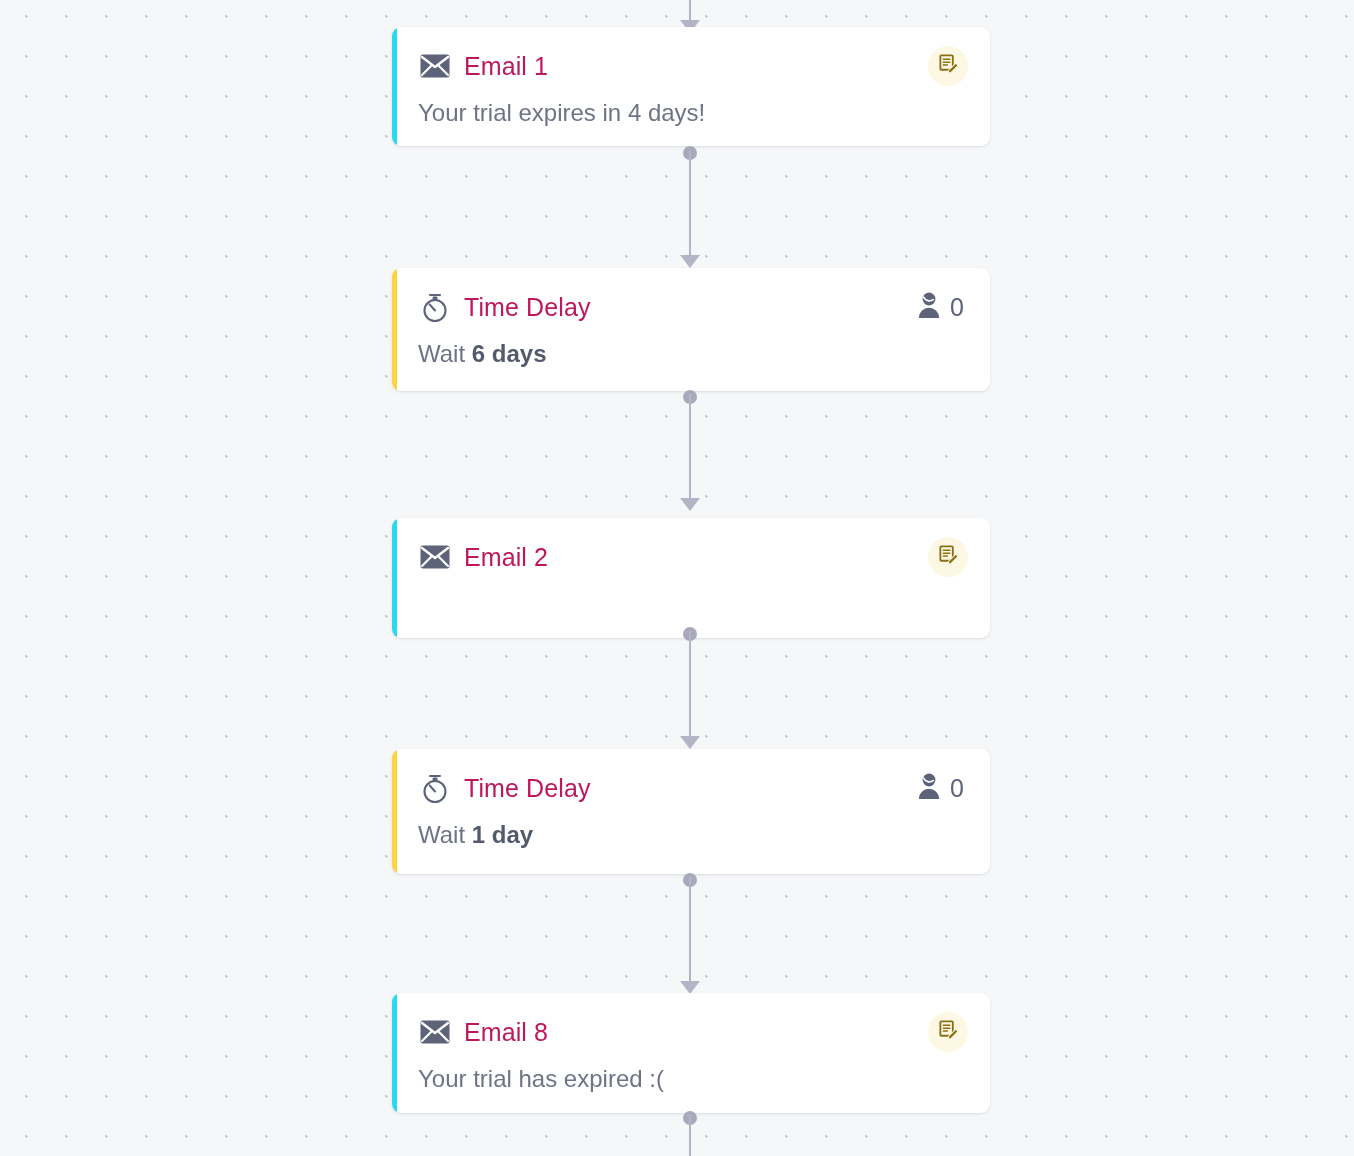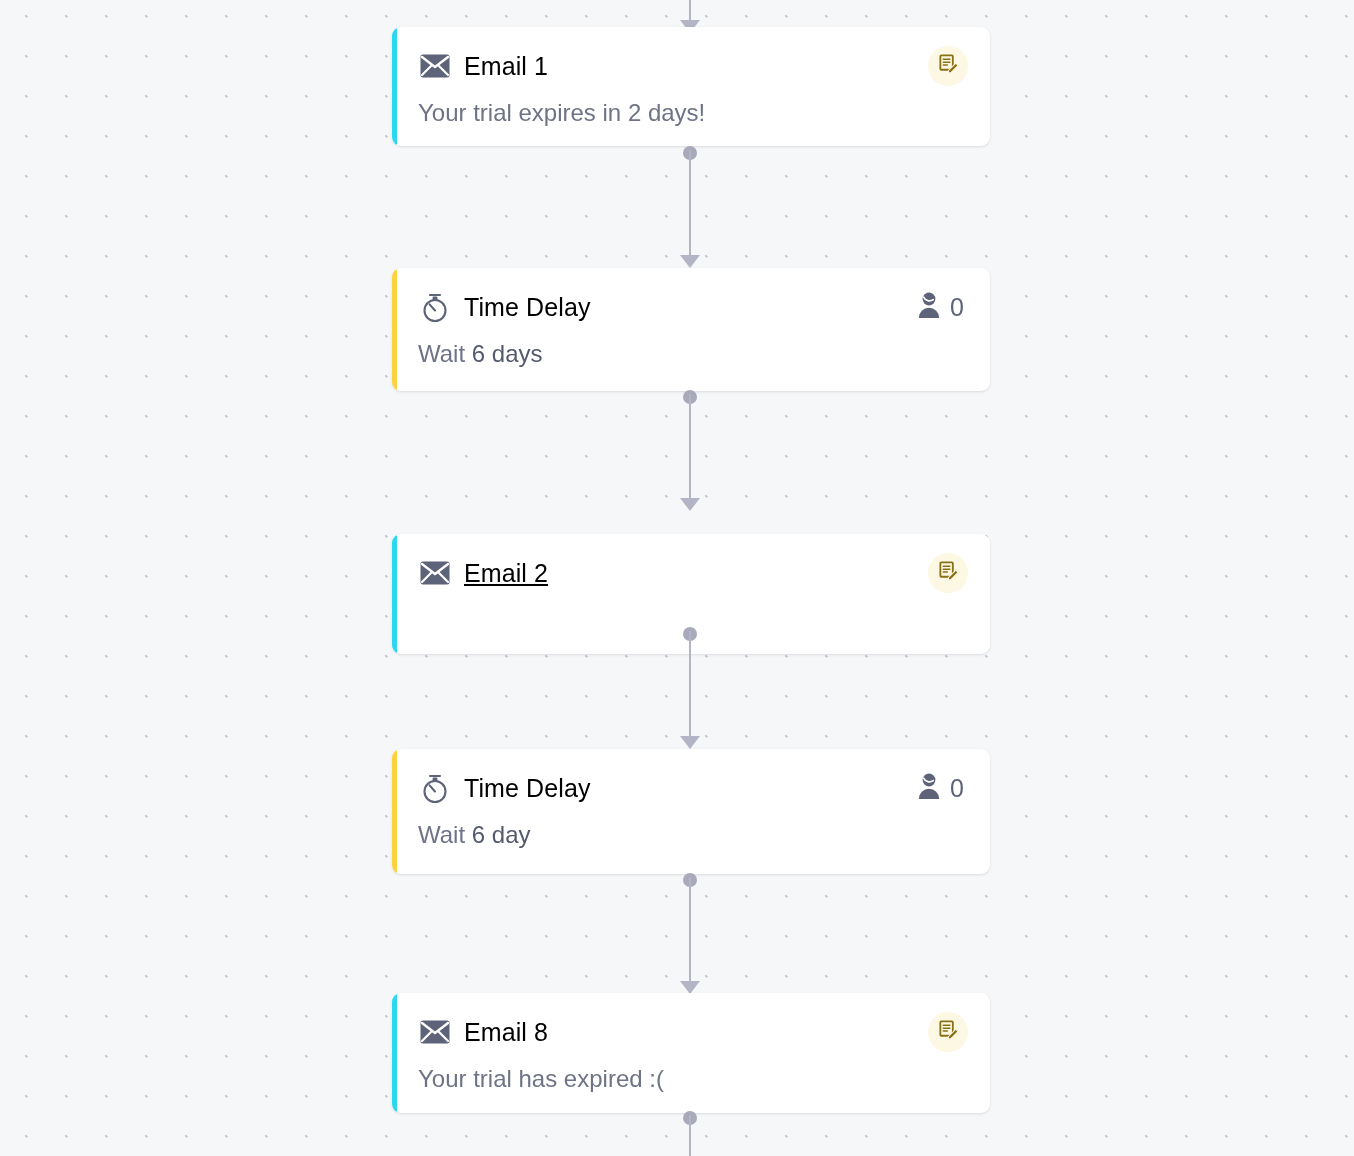--- a/index.html
+++ b/index.html
@@ -93,21 +93,21 @@
     width: 34px;
     height: 34px;
     display: flex;
     align-items: center;
     justify-content: center;
     flex: 0 0 auto;
   }
   .node-title {
     margin-left: 12px;
     font-size: 25px;
-    color: #000000;
+    color: #be185d;
     letter-spacing: .1px;
     white-space: nowrap;
   }
   .node-spacer { flex: 1 1 auto; }
 
   
   .edit-bubble {
     width: 40px;
     height: 40px;
     border-radius: 50%;
@@ -132,21 +132,21 @@
   }
 
   .node-sub {
     margin-top: 14px;
     font-size: 24px;
     color: #6e7486;
     white-space: nowrap;
   }
   .node-sub b {
     color: #545a6e;
-    font-weight: normal;
+    font-weight: bold;
   }
 </style>
 </head>
 <body>
 
 <div class="canvas">
   <div class="flow">
 
     <div class="connector" style="top:-10px; height:31px;"></div>
     <div class="conn-arrow" style="top:20px;"></div>
@@ -167,21 +167,21 @@
           <span class="edit-bubble">
             <span>
               <svg width="23" height="23" viewBox="0 0 24 24" aria-hidden="true">
                 <path d="M4.5 2.5 h11 a1 1 0 0 1 1 1 v13 a1 1 0 0 1 -1 1 h-11 a1 1 0 0 1 -1 -1 v-13 a1 1 0 0 1 1 -1 z" fill="none" stroke="#8a7014" stroke-width="1.9"></path>
                 <path d="M6.6 6.6 h6.8 M6.6 9.6 h6.8 M6.6 12.6 h4.2" stroke="#8a7014" stroke-width="1.6" stroke-linecap="round"></path>
                 <path d="M19.6 10.6 l2.4 2.4 l-7.4 7.4 l-3.2 .8 l.8 -3.2 z" fill="#8a7014" stroke="#fdf8e3" stroke-width="1.1" stroke-linejoin="round"></path>
               </svg>
             </span>
           </span>
         </div>
-        <div class="node-sub">Your trial expires in 2 days!</div>
+        <div class="node-sub">Your trial expires in 4 days!</div>
       </div>
     </div>
 
     <div class="conn-dot" style="top:146px;"></div>
     <div class="connector" style="top:150px; height:105px;"></div>
     <div class="conn-arrow" style="top:255px;"></div>
 
     <div class="node" style="top:268px; height:123px;">
       <div class="accent delay"></div>
       <div class="node-body">
@@ -208,21 +208,21 @@
           </span>
         </div>
         <div class="node-sub"><span>Wait </span><b>6 days</b></div>
       </div>
     </div>
 
     <div class="conn-dot" style="top:390px;"></div>
     <div class="connector" style="top:394px; height:104px;"></div>
     <div class="conn-arrow" style="top:498px;"></div>
 
-    <div class="node" style="top:534px; height:120px;text-decoration:underline;">
+    <div class="node" style="top:518px; height:120px;">
       <div class="accent email"></div>
       <div class="node-body">
         <div class="node-head">
           <span class="node-icon">
             <svg width="30" height="24" viewBox="0 0 30 24" aria-hidden="true">
               <rect x="0.5" y="0.5" width="29" height="23" rx="2.5" fill="#5d6378"></rect>
               <path d="M2 3 L15 13 L28 3" fill="none" stroke="#ffffff" stroke-width="2.4" stroke-linecap="round" stroke-linejoin="round"></path>
               <path d="M2 21 L11 12 M28 21 L19 12" fill="none" stroke="#ffffff" stroke-width="2.2" stroke-linecap="round"></path>
             </svg>
           </span>
@@ -263,21 +263,21 @@
             <span>
               <svg width="24" height="28" viewBox="0 0 24 28" aria-hidden="true">
                 <circle cx="12" cy="8" r="6.4" fill="#5d6378"></circle>
                 <path d="M1.8 27 a10.2 10.2 0 0 1 20.4 0 z" fill="#5d6378"></path>
                 <path d="M6.6 6.2 a6.4 6.4 0 0 0 9.6 2.4" fill="none" stroke="#ffffff" stroke-width="1.7" stroke-linecap="round"></path>
               </svg>
             </span>
             <span class="count-num">0</span>
           </span>
         </div>
-        <div class="node-sub"><span>Wait </span><b>6 day</b></div>
+        <div class="node-sub"><span>Wait </span><b>1 day</b></div>
       </div>
     </div>
 
     <div class="conn-dot" style="top:873px;"></div>
     <div class="connector" style="top:877px; height:104px;"></div>
     <div class="conn-arrow" style="top:981px;"></div>
 
     <div class="node" style="top:993px; height:120px;">
       <div class="accent email"></div>
       <div class="node-body">

